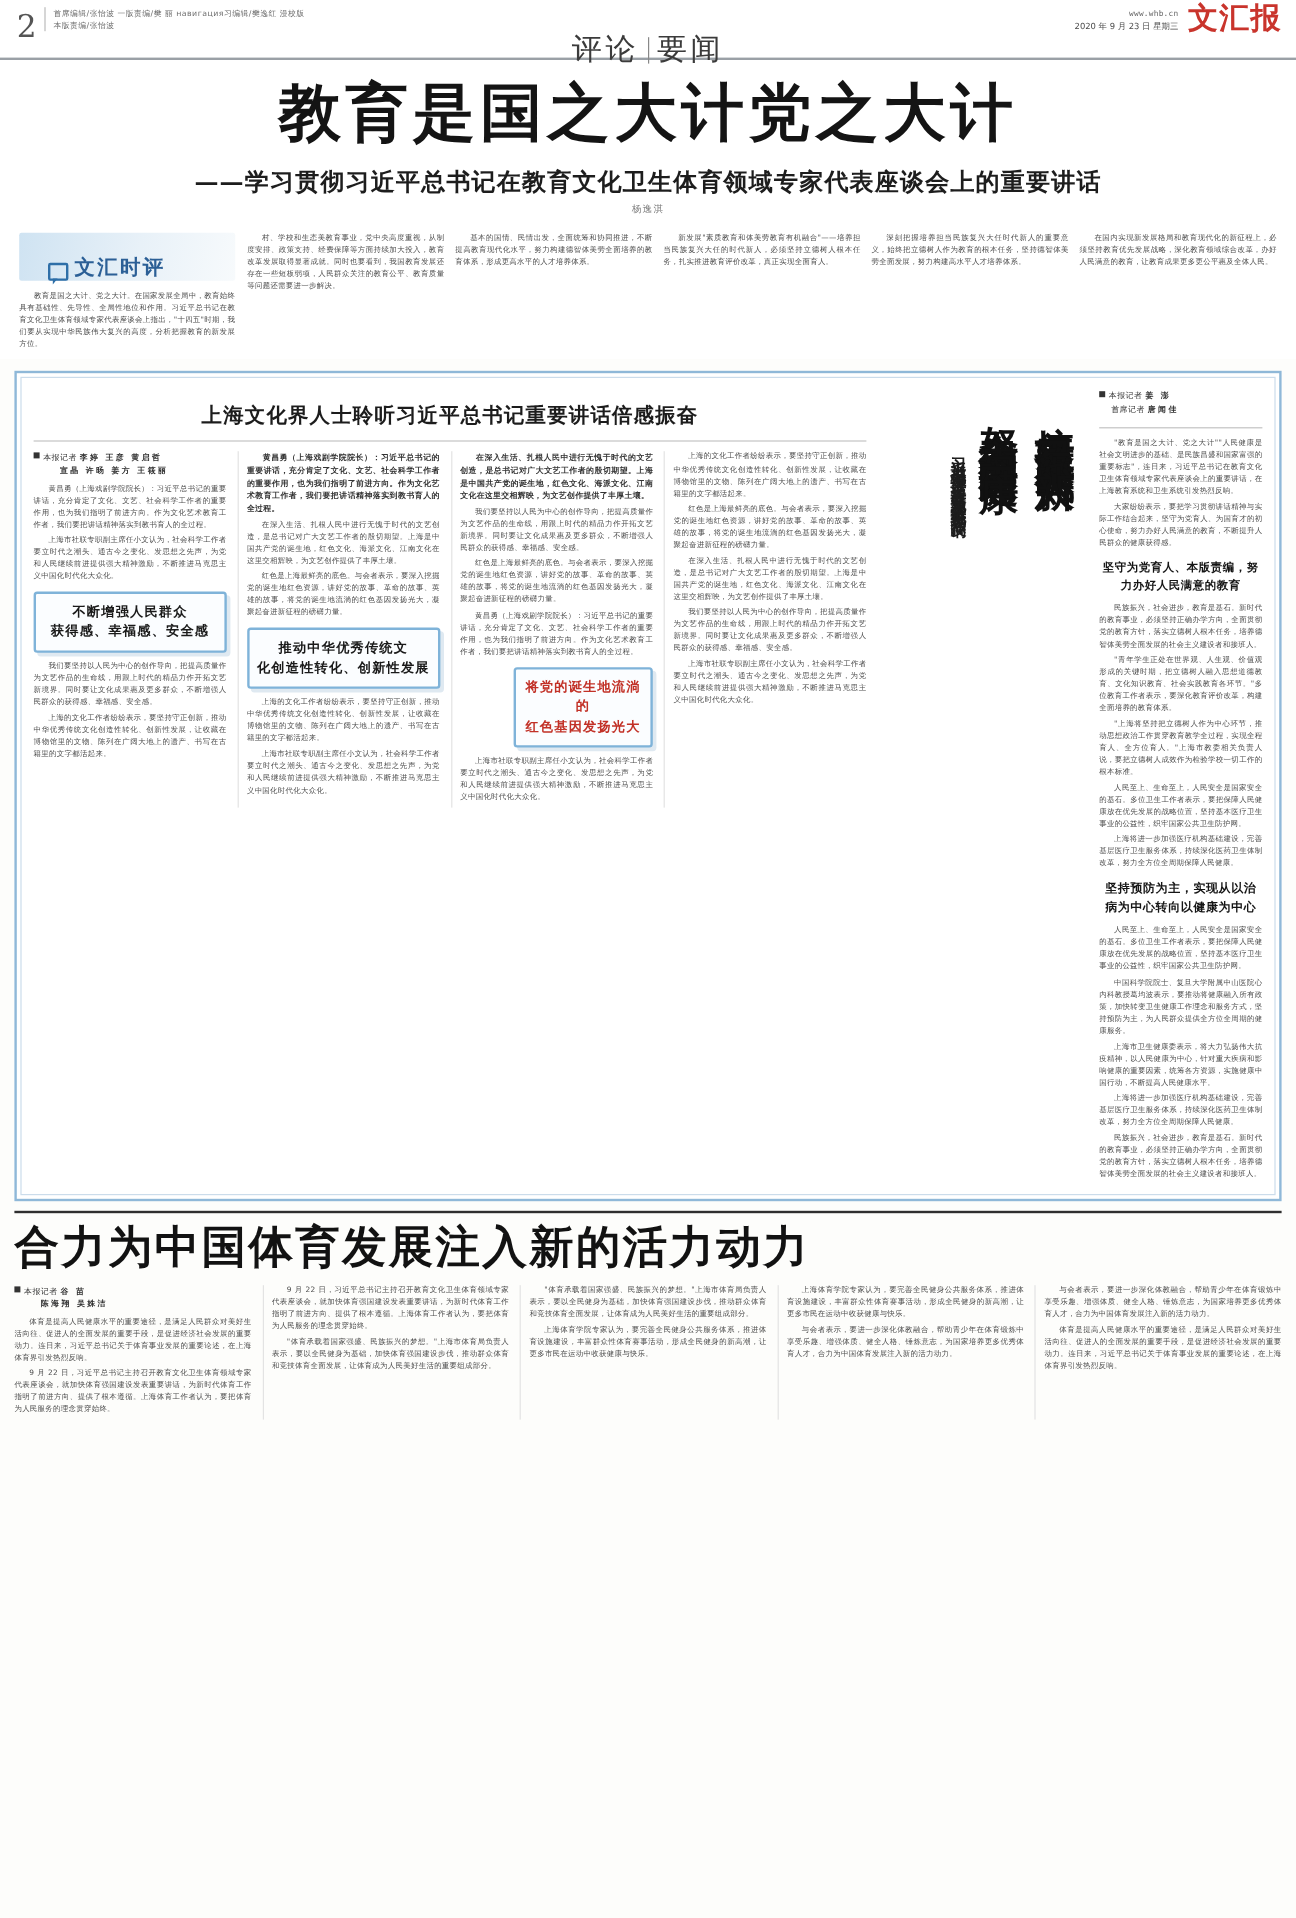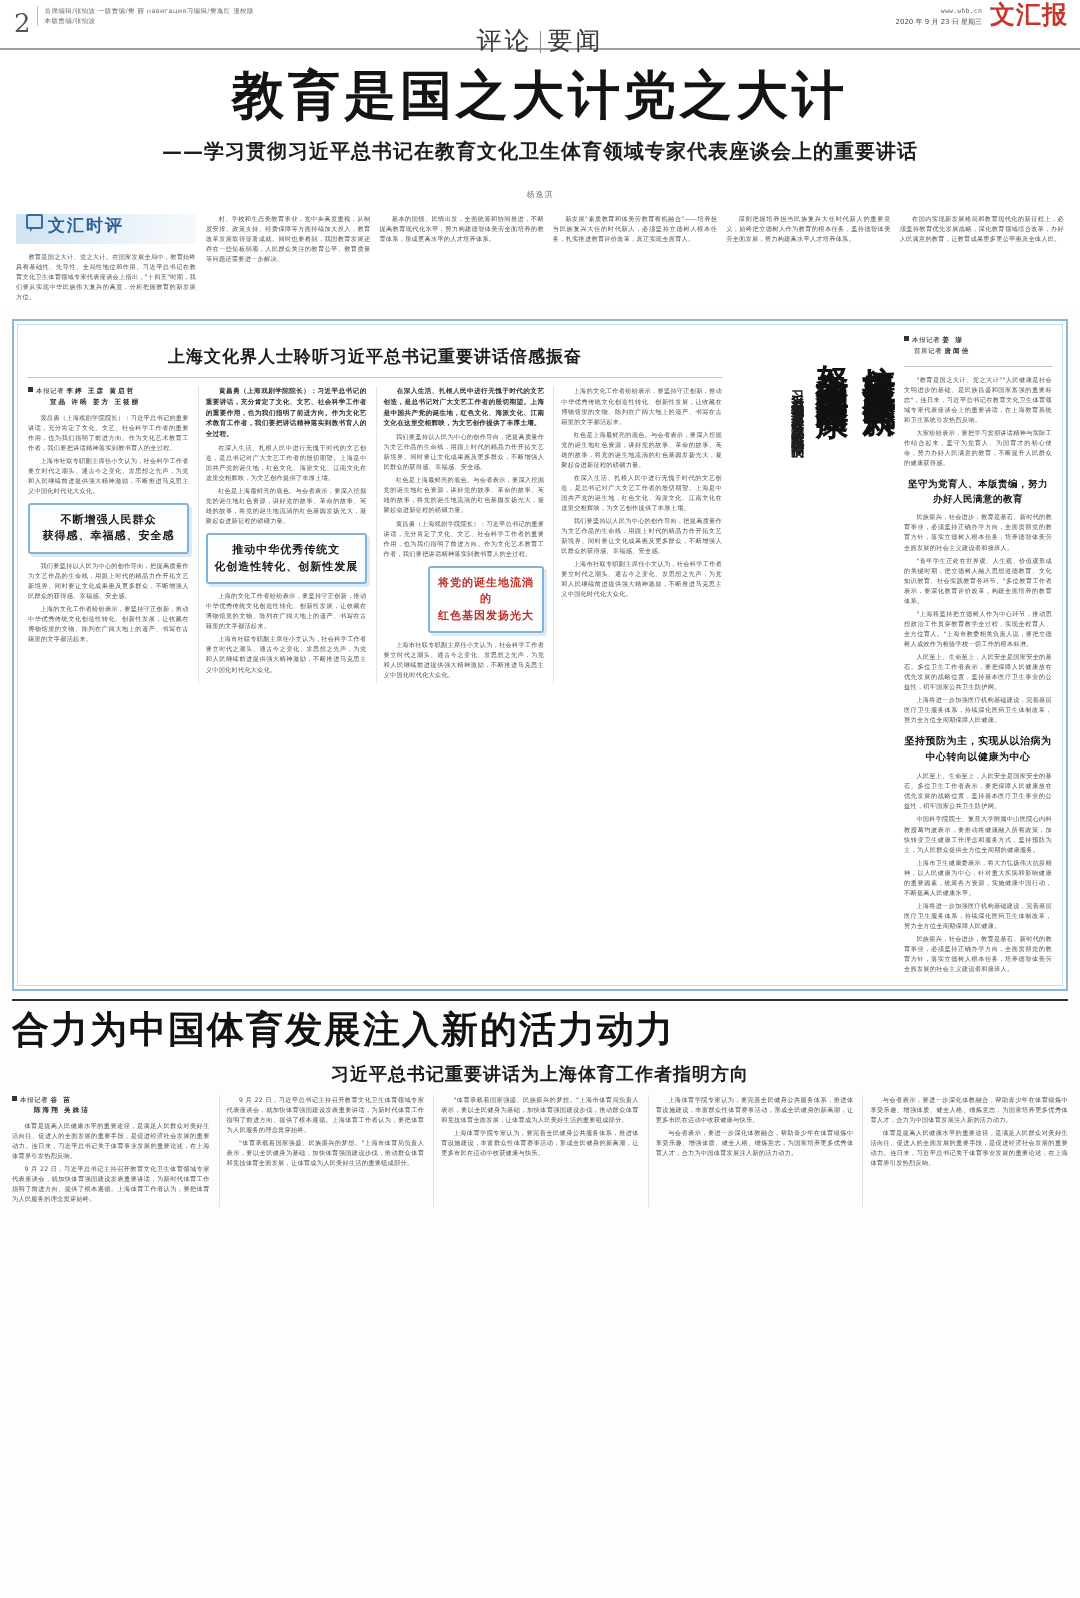--- a/index.html
+++ b/index.html
@@ -32,45 +32,45 @@
   
   .top-block{padding:16px 16px 4px;background:#fff;}
   .big-title{
     text-align:center;font-family:"DejaVu Serif","Liberation Serif",serif;
     font-weight:bold;font-size:52px;letter-spacing:4px;color:#141414;line-height:1.12;
   }
   .sub-title{
     text-align:center;font-family:"DejaVu Serif","Liberation Serif",serif;
     font-weight:bold;font-size:20px;letter-spacing:1px;color:#1d1d1d;margin-top:14px;
   }
-  .byline-center{text-align:center;font-size:8px;color:#7b7b7b;margin-top:24px;letter-spacing:1px;}
+  .byline-center{text-align:center;font-size:8px;color:#7b7b7b;margin-top:4px;letter-spacing:1px;}
 
   .commentary{display:flex;gap:10px;margin-top:14px;align-items:flex-start;}
   .cm-logo-col{width:180px;flex:0 0 180px;}
   .cm-logo{
-    height:30px;border-radius:2px;
+    height:40px;border-radius:2px;
     background:linear-gradient(100deg,#cfe3f2 0%,#e8f1f8 55%,#f7fafc 100%);
-    display:flex;align-items:flex-start;padding-left:10px;gap:5px;
+    display:flex;align-items:flex-end;padding-left:24px;gap:5px;
   }
   .bubble{width:13px;height:11px;border:2px solid #2e6fa8;border-radius:2px;position:relative;flex:0 0 auto;}
   .bubble:after{content:"";position:absolute;left:2px;bottom:-5px;border-width:5px 4px 0 0;border-style:solid;border-color:#2e6fa8 transparent transparent transparent;}
   .cm-logo-txt{font-family:"DejaVu Serif","Liberation Serif",serif;font-weight:bold;font-size:17px;color:#2b5f96;letter-spacing:2px;}
   .cm-cols{flex:1;display:flex;gap:9px;}
   .cm-col{flex:1;}
 
   .body-txt{font-size:6.2px;line-height:1.62;color:#4d4d4d;text-align:justify;letter-spacing:.25px;}
   .body-txt p{margin:0 0 3px;text-indent:2em;}
 
   
   .feature{
     margin:10px 12px 0;border:2px solid #8fb8d8;padding:3px;background:#fff;
   }
   .feature-in{border:1px solid #cbdceb;padding:10px 10px 8px;display:flex;gap:10px;}
   .feat-left{flex:1;min-width:0;}
-  .feat-right{width:320px;flex:0 0 320px;display:flex;gap:4px;}
+  .feat-right{width:320px;flex:0 0 320px;display:flex;gap:16px;}
 
   .f-title{
     font-family:"DejaVu Serif","Liberation Serif",serif;font-weight:bold;
     font-size:37px;letter-spacing:2px;line-height:1.25;color:#131313;
   }
   .f-title .l2{display:block;text-align:right;}
   .f-sub{
     text-align:center;font-family:"DejaVu Serif","Liberation Serif",serif;font-weight:bold;
     font-size:17px;letter-spacing:1px;color:#1c1c1c;margin-top:10px;
   }
@@ -298,21 +298,20 @@
           <p>民族振兴，社会进步，教育是基石。新时代的教育事业，必须坚持正确办学方向，全面贯彻党的教育方针，落实立德树人根本任务，培养德智体美劳全面发展的社会主义建设者和接班人。</p>
         </div>
       </div>
     </div>
 
   </div>
 </div>
 
 <div class="bottom">
   <div class="b-title">合力为中国体育发展注入新的活力动力</div>
-  <div class="b-sub">习近平总书记重要讲话为上海体育工作者指明方向</div>
   <div class="b-cols">
     <div class="b-col">
       <div class="byline">
         <span class="sq"></span><span>本报记者</span>
         <b>谷  苗</b><br>
         <span style="padding-left:22px"></span><b>陈海翔  吴姝洁</b>
       </div>
       <div class="body-txt">
         <p>体育是提高人民健康水平的重要途径，是满足人民群众对美好生活向往、促进人的全面发展的重要手段，是促进经济社会发展的重要动力。连日来，习近平总书记关于体育事业发展的重要论述，在上海体育界引发热烈反响。</p>
         <p>9 月 22 日，习近平总书记主持召开教育文化卫生体育领域专家代表座谈会，就加快体育强国建设发表重要讲话，为新时代体育工作指明了前进方向、提供了根本遵循。上海体育工作者认为，要把体育为人民服务的理念贯穿始终。</p>

